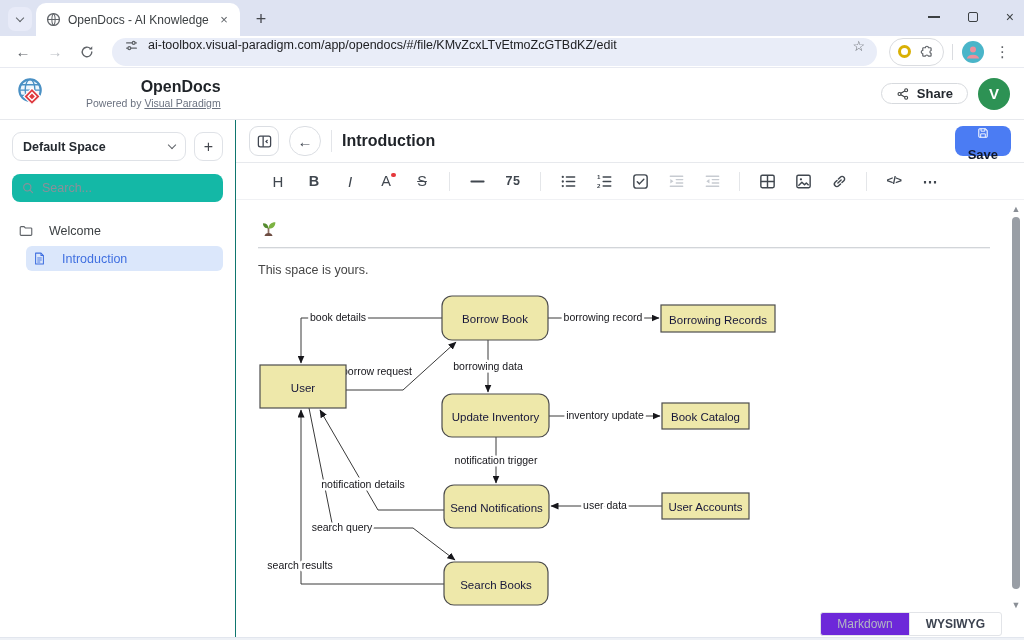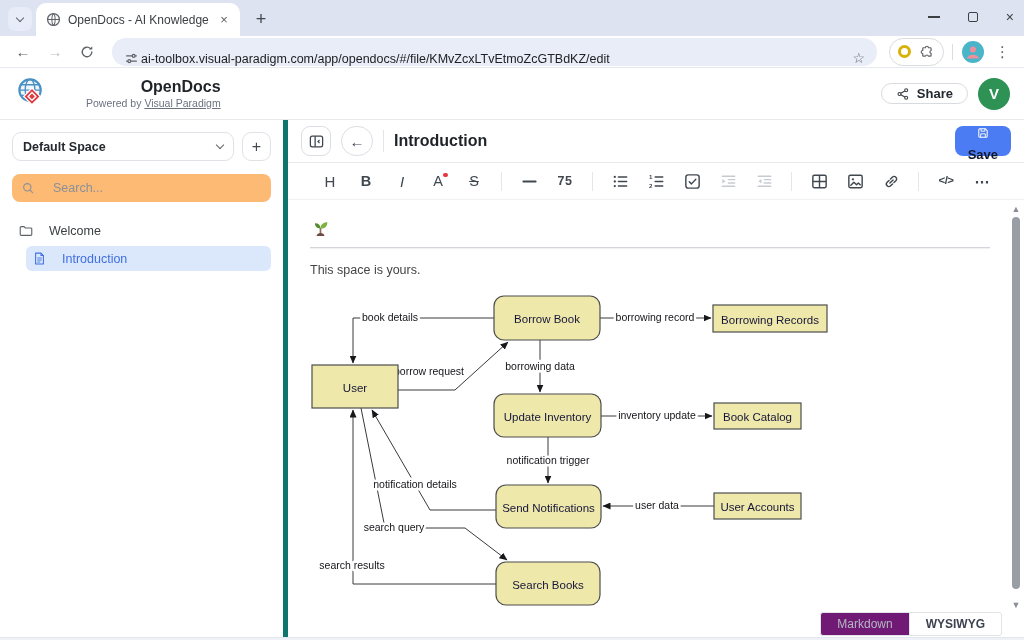--- a/index.html
+++ b/index.html
@@ -14,48 +14,48 @@
   .tab-close { font-size:13px; color:#5f6368; width:16px; height:16px; line-height:15px; text-align:center; border-radius:50%; }
   .newtab { width:26px; height:26px; margin:0 0 4px 8px; display:flex; align-items:center; justify-content:center; font-size:18px; color:#44474d; border-radius:50%; }
   .win-controls { position:absolute; right:10px; top:0; height:34px; display:flex; align-items:center; gap:28px; }
   .win-min { width:12px; height:1.4px; background:#3c4043; display:inline-block; }
   .win-max { width:10px; height:10px; border:1.4px solid #3c4043; border-radius:2px; display:inline-block; }
   .win-close { font-size:14px; color:#3c4043; }
 
   .navbar { height:32px; background:#fff; display:flex; align-items:center; padding:0 10px; gap:6px; border-bottom:1px solid #e8eaf1; }
   .nav-btn { width:26px; height:26px; display:flex; align-items:center; justify-content:center; font-size:15px; color:#5f6368; border-radius:50%; }
   .nav-btn.disabled { color:#bdc1c6; }
-  .omnibox { flex:1; height:28px; background:#e9edf8; border-radius:14px; display:flex; align-items:flex-end; padding:0 12px; gap:2px; margin:0 6px; }
+  .omnibox { flex:1; height:28px; background:#e9edf8; border-radius:14px; display:flex; align-items:flex-start; padding:0 12px; gap:9px; margin:0 6px; }
   .omni-url { flex:1; font-size:12.5px; color:#202124; white-space:nowrap; overflow:hidden; background:transparent; border:none; outline:none; font-family:inherit; }
   .omni-star { font-size:14px; color:#5f6368; }
   .ext-pill { height:28px; border:1px solid #dadce0; border-radius:14px; display:flex; align-items:center; padding:0 8px; gap:8px; background:#fff; }
   .ext-ring { width:13px; height:13px; border:3.5px solid #d9b004; border-radius:50%; }
   .chrome-sep { width:1px; height:16px; background:#dadce0; margin:0 2px; }
   .kebab { font-size:15px; color:#5f6368; padding:0 4px; }
 
   
   .app-header { height:52px; display:flex; align-items:center; padding:0 14px; border-bottom:1px solid #e7e9ed; background:#fff; }
   .brand { display:flex; align-items:center; gap:9px;text-align:right; }
   .brand-name { font-size:16px; font-weight:700; color:#1f2328; line-height:1.15; }
   .brand-sub { font-size:10.5px; color:#6b7280;padding-left:28px; }
   .brand-sub u { color:#6b7280; }
   .header-right { margin-left:auto; display:flex; align-items:center; gap:10px; }
   .share-btn { height:21px; border:1px solid #d7dade; border-radius:16px; background:#fff; display:flex; align-items:center; gap:7px; padding:0 14px; font-size:13px; font-weight:700; color:#24292f; }
   .moreapps-btn { height:32px; border:none; border-radius:9px; background:linear-gradient(135deg,#36b98a,#1d9f6b); color:#fff; font-size:13px; font-weight:700; padding:0 15px; }
   .avatar-v { width:32px; height:32px; border-radius:50%; background:#2d9254; color:#fff; font-weight:700; font-size:15px; display:flex; align-items:center; justify-content:center; }
 
   
   .body-wrap { display:flex; height:520px; }
-  .sidebar { width:288px; border-right:5px solid #0f766e; padding:12px; background:#fff; }
+  .sidebar { width:236px; border-right:1px solid #0f766e; padding:12px; background:#fff; }
   .space-row { display:flex; gap:8px; }
   .space-select { flex:1; height:29px; border:1px solid #dfe2e7; border-radius:9px; display:flex; align-items:center; padding:0 10px; font-size:12.5px; font-weight:700; color:#24292f; background:#fff; }
   .space-select .chev { margin-left:auto; }
   .chev { width:6px; height:6px; border-right:1.6px solid #5f6368; border-bottom:1.6px solid #5f6368; transform:rotate(45deg); display:inline-block; margin-top:-3px; }
   .add-btn { width:29px; height:29px; border:1px solid #dfe2e7; border-radius:9px; background:#fff; font-size:16px; color:#44474d; display:flex; align-items:center; justify-content:center; }
-  .search-box { margin-top:13px; height:28px; background:#fdba74; border-radius:8px; display:flex; align-items:center; gap:18px; padding:0 9px; }
+  .search-box { margin-top:13px; height:28px; background:#14b8a6; border-radius:8px; display:flex; align-items:center; gap:7px; padding:0 9px; }
   .search-box input { border:none; background:transparent; outline:none; font-size:12.5px; color:#3c4043; width:100%; font-family:inherit; }
   .search-box input::placeholder { color:#8a9099; }
   .tree { margin-top:16px; }
   .tree-row { display:flex; align-items:center; gap:15px; height:25px; padding:0 6px; border-radius:6px; font-size:12.5px; color:#3c4043; }
   .tree-row.doc { margin-left:14px; margin-top:3px; }
   .tree-row.selected { background:#dbe7fb; color:#3f6fe0; }
 
   .main { flex:1; display:flex; flex-direction:column; background:#fff; min-width:0; }
   .doc-header { height:43px; display:flex; align-items:center; gap:10px; padding:0 13px; border-bottom:1px solid #e7e9ed; }
   .sq-btn { width:30px; height:30px; border:1px solid #dbdee3; border-radius:9px; background:#fff; display:flex; align-items:center; justify-content:center; }
@@ -86,21 +86,21 @@
   .edge-label { font-size:10.5px; fill:#141419; paint-order:stroke; stroke:#ffffff; stroke-width:5px; stroke-linejoin:round; font-family:"Liberation Sans","DejaVu Sans",sans-serif; }
   .node-label { font-size:11.5px; fill:#16163a; font-family:"Liberation Sans","DejaVu Sans",sans-serif; }
 
   .scrollbar { position:absolute; top:2px; right:1px; bottom:2px; width:14px; }
   .sb-up, .sb-down { position:absolute; left:0; width:14px; text-align:center; font-size:9px; color:#8a8f96; }
   .sb-up { top:2px; } .sb-down { bottom:0; }
   .sb-thumb { position:absolute; top:15px; left:3px; width:8px; height:372px; background:#999ea5; border-radius:4px; }
 
   .ed-footer { height:28px; display:flex; align-items:center; justify-content:flex-end; padding:0 22px 4px 0; }
   .mode-btn { height:24px; font-size:12px; padding:0 16px; border:1px solid #e2e4e8; font-family:inherit; }
-  .mode-btn.inactive { background:#701a75; color:#b3b9c2; font-weight:400; border-radius:3px 0 0 3px; }
+  .mode-btn.inactive { background:#6d28d9; color:#b3b9c2; font-weight:400; border-radius:3px 0 0 3px; }
   .mode-btn.active { background:#fff; color:#3c4350; font-weight:700; border-radius:0 3px 3px 0; margin-left:-1px; }
 
   .window-bottom { position:absolute; left:0; bottom:0; width:100%; height:3px; background:#eef1f6; border-top:1px solid #e2e6ee; }
   svg { display:block; }
 </style>
 </head>
 <body>
 
 <div class="tabstrip" data-name="browser-tab-strip">
   <div class="tab-search" data-name="tab-search-button">

